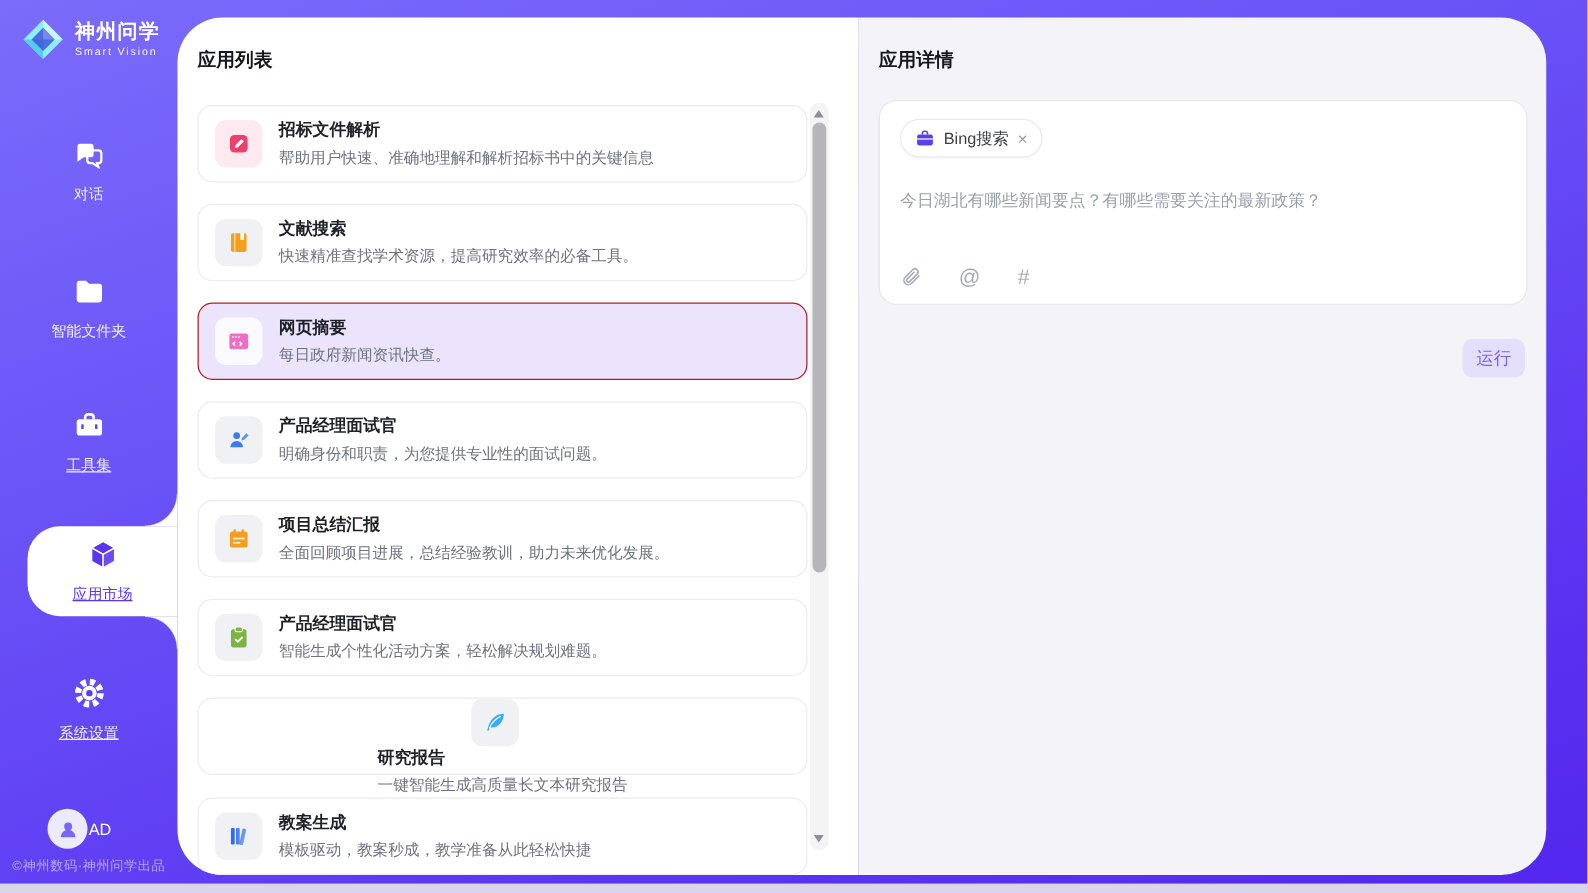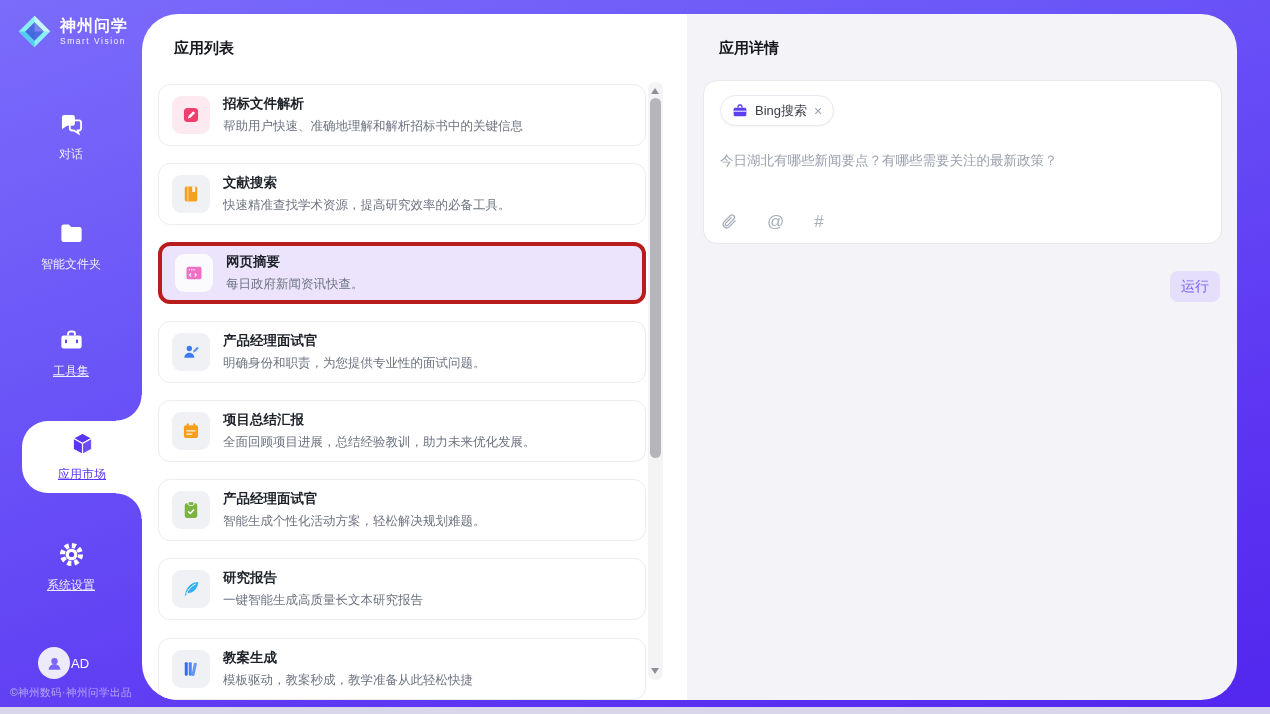--- a/index.html
+++ b/index.html
@@ -39,38 +39,38 @@
   .avatar { width:32px; height:32px; border-radius:50%; background:#edeafb; display:flex; align-items:center; justify-content:center; }
   .avatar svg { width:19px; height:19px; }
   .user-initials { color:#fff; font-size:13px; }
   .side-footer { position:absolute; left:0; top:686px; width:142px; text-align:center;
     font-size:10.5px; color:rgba(255,255,255,.52); letter-spacing:.5px; }
   
   .panel-mid {
     position:absolute; left:142px; top:14px; width:545px; height:686px;
     background:#ffffff; border-radius:36px 0 0 36px; overflow:hidden;
   }
-  .panel-title { position:absolute; left:16px; top:25px; font-size:15px; font-weight:700; color:#15181e;margin-left:16px; }
+  .panel-title { position:absolute; left:16px; top:25px; font-size:15px; font-weight:700; color:#15181e; }
   .card {
     position:absolute; left:16px; width:488px; height:62px;
     border:1px solid #ececf1; border-radius:12px; background:#fff;
     display:flex; align-items:center; padding:0 13px; cursor:pointer;
   }
-  .card.selected { background:#ece4fc; border:4px solid #b91c1c; }
+  .card.selected { background:#ece4fc; border:1px solid #b91c1c; }
   .card-icon {
     width:38px; height:38px; border-radius:9px; background:#f0f1f4;
     display:flex; align-items:center; justify-content:center; flex:none; margin-right:13px;
   }
   .card-icon svg { width:20px; height:20px; }
   .card.selected .card-icon { background:#fbfafd; }
   .card-title { font-size:13.5px; font-weight:700; color:#1d2128; margin-bottom:5px; }
   .card-desc { font-size:12.5px; color:#6d7380; }
   .ic-1 { color:#ee3f6e; } .ic-1 .card-icon, .cic1 { background:#fdeaf0; }
   .ic-2 { color:#f59f1e; } .ic-3 { color:#ef6fc4; } .ic-4 { color:#3a7bf0; }
-  .ic-5 { color:#f59f1e; } .ic-6 { color:#7cb342; } .ic-7 { color:#35aef3; } .ic-8 { color:#2f6ef2; }
+  .ic-5 { color:#f59f1e; } .ic-6 { color:#7cb342; } .ic-7 { color:#35aef3;flex-direction:column; } .ic-8 { color:#2f6ef2; }
   
   .scrollbar { position:absolute; left:506px; top:68px; width:15px; height:598px; background:#f4f4f6; border-radius:7px; }
   .sb-up, .sb-down { position:absolute; left:3px; width:0; height:0; border-left:4.5px solid transparent; border-right:4.5px solid transparent; }
   .sb-up { top:6px; border-bottom:6px solid #8f9097; }
   .sb-down { bottom:6px; border-top:6px solid #8f9097; }
   .sb-thumb { position:absolute; left:2px; top:16px; width:11px; height:360px; border-radius:6px; background:#b5b5ba; }
   
   .panel-right {
     position:absolute; left:687px; top:14px; width:550px; height:686px;
     background:#f4f4f8; border-radius:0 36px 36px 0;

